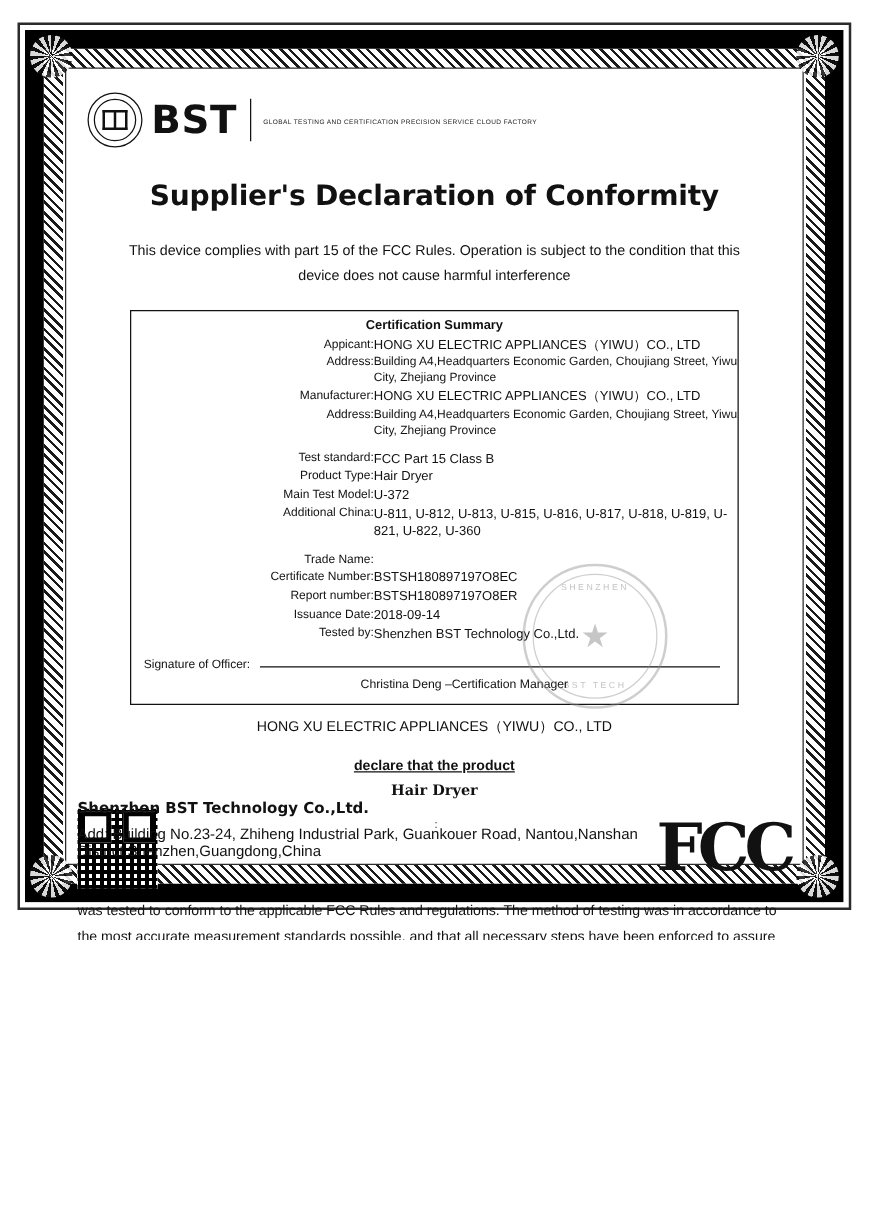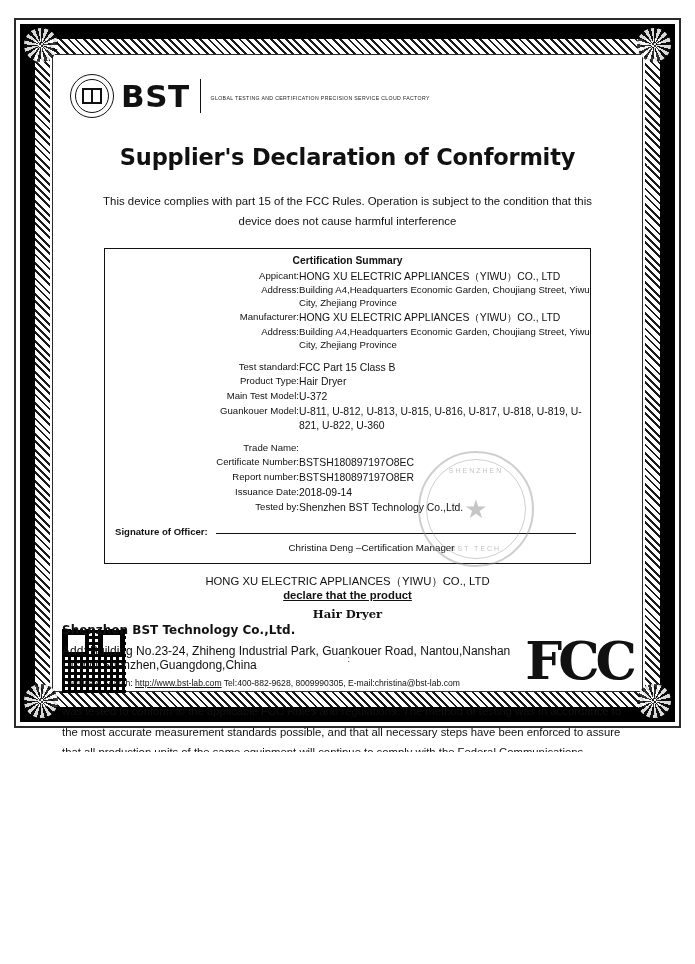--- a/index.html
+++ b/index.html
@@ -177,21 +177,21 @@
   .gap-row td { height: 7px; }
 
   .sig-row {
     display: flex;
     align-items: flex-end;
     font-size: 9.6px;
     margin-top: 11px;
     padding-left: 10px;
     padding-right: 14px;
   }
-  .sig-label { white-space: nowrap; font-weight: bold; }
+  .sig-label { white-space: nowrap; }
   .sig-line {
     flex: 1;
     border-bottom: 1px solid #111;
     margin: 0 0 3px 8px;
     height: 1px;
   }
   .sig-name {
     text-align: center;
     font-size: 9.8px;
     margin-top: 5px;
@@ -243,21 +243,21 @@
     text-decoration: underline;
     font-weight: 600;
   }
   .resp-2 {
     font-size: 11.3px;
     margin-top: 5px;
   }
   .resp-3 {
     font-size: 11.3px;
     text-decoration: underline;
-    margin-top: 0;
+    margin-top: 18px;
     font-weight: 600;
   }
   .resp-4 {
     font-size: 11.6px;
     font-weight: bold;
     margin-top: 6px;
     font-family: "DejaVu Serif", serif;
   }
 
   
@@ -410,21 +410,21 @@
         </tr>
         <tr>
           <td class="lbl">Product Type:</td>
           <td class="val bigger">Hair Dryer</td>
         </tr>
         <tr>
           <td class="lbl">Main Test Model:</td>
           <td class="val bigger">U-372</td>
         </tr>
         <tr>
-          <td class="lbl">Guankouer Model:</td>
+          <td class="lbl">Additional China:</td>
           <td class="val bigger">U-811, U-812, U-813, U-815, U-816, U-817, U-818, U-819, U-821, U-822, U-360</td>
         </tr>
         <tr class="gap-row">
               <td></td>
               <td></td>
             </tr>
         <tr>
           <td class="lbl">Trade Name:</td>
           <td class="val bigger"></td>
         </tr>
@@ -490,21 +490,16 @@
           <div class="sign-cap">Title</div>
         </div>
       </div>
     </div>
 
     <div class="dotted-mid">:</div>
 
     <div class="footer">
       <div class="footer-co">Shenzhen BST Technology Co.,Ltd.</div>
       <div class="footer-addr">Add: Building No.23-24, Zhiheng Industrial Park, Guankouer Road, Nantou,Nanshan District,Shenzhen,Guangdong,China</div>
-      <div class="footer-search">
-        <span>Certificate Search:</span>
-        <a href="#">http://www.bst-lab.com</a>
-        <span>Tel:400-882-9628, 8009990305, E-mail:christina@bst-lab.com</span>
-      </div>
     </div>
 
   </div>
 </div>
 
 </body></html>

